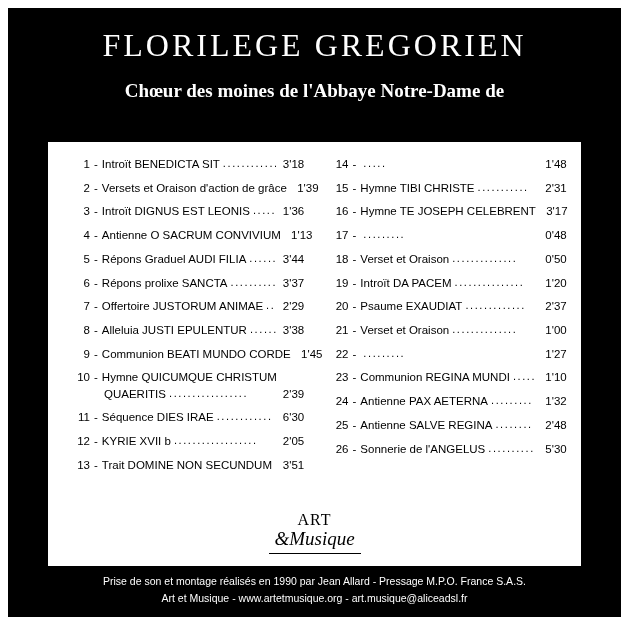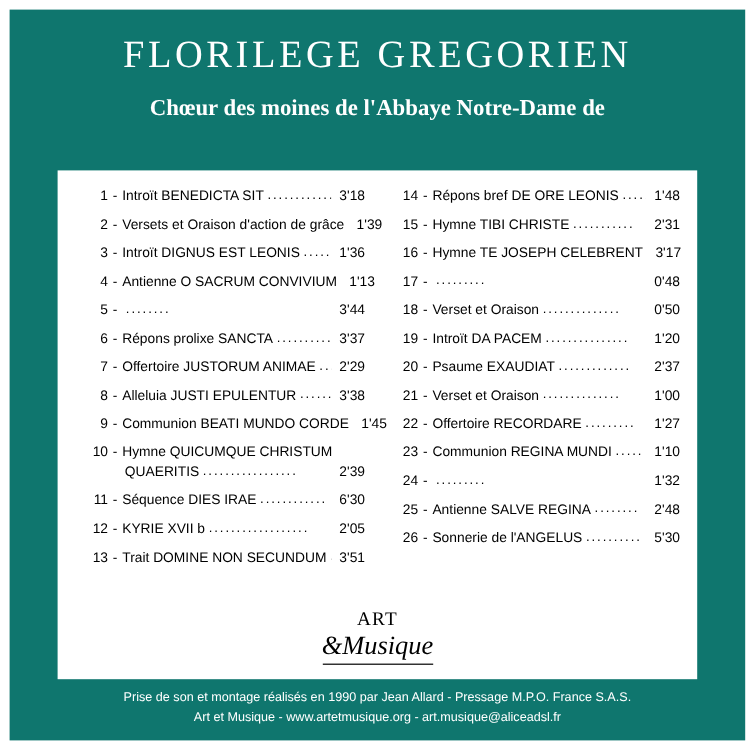--- a/index.html
+++ b/index.html
@@ -12,21 +12,21 @@
     background: #ffffff;
     font-family: "Liberation Sans", sans-serif;
     overflow: hidden;
   }
   .sleeve {
     position: absolute;
     left: 8px;
     top: 8px;
     width: 613px;
     height: 609px;
-    background: #0f766e;
+    background: #000000;
     box-sizing: border-box;
   }
   
   .header {
     text-align: center;
     color: #ffffff;
     padding-top: 20px;
   }
   .main-title {
     font-family: "Liberation Serif", serif;
@@ -138,21 +138,21 @@
   .logo-art {
     font-family: "Liberation Serif", serif;
     font-size: 16px;
     letter-spacing: 1px;
     display: block;
     line-height: 1;
   }
   .logo-amp {
     font-family: "Liberation Serif", serif;
     font-style: italic;
-    font-size: 22px;
+    font-size: 19px;
     display: block;
     line-height: 1.1;
     margin-top: 1px;
   }
   .logo-rule {
     width: 92px;
     height: 1px;
     background: #000;
     margin: 3px auto 0 auto;
   }
@@ -211,20 +211,21 @@
           <span class="tnum">4</span>
           <span class="tdash">-</span>
           <span class="ttitle">Antienne O SACRUM CONVIVIUM</span>
           <span class="tdots">...</span>
           <span class="ttime">1'13</span>
         </div>
 
         <div class="track">
           <span class="tnum">5</span>
           <span class="tdash">-</span>
+          <span class="ttitle">Répons Graduel AUDI FILIA</span>
           <span class="tdots">........</span>
           <span class="ttime">3'44</span>
         </div>
 
         <div class="track">
           <span class="tnum">6</span>
           <span class="tdash">-</span>
           <span class="ttitle">Répons prolixe SANCTA</span>
           <span class="tdots">..........</span>
           <span class="ttime">3'37</span>
@@ -292,21 +293,20 @@
           <span class="ttime">3'51</span>
         </div>
 
       </div>
 
       <div class="col right">
 
         <div class="track">
           <span class="tnum">14</span>
           <span class="tdash">-</span>
-          <span class="ttitle">Répons bref DE ORE LEONIS</span>
           <span class="tdots">.....</span>
           <span class="ttime">1'48</span>
         </div>
 
         <div class="track">
           <span class="tnum">15</span>
           <span class="tdash">-</span>
           <span class="ttitle">Hymne TIBI CHRISTE</span>
           <span class="tdots">...........</span>
           <span class="ttime">2'31</span>
@@ -355,36 +355,36 @@
           <span class="tnum">21</span>
           <span class="tdash">-</span>
           <span class="ttitle">Verset et Oraison</span>
           <span class="tdots">..............</span>
           <span class="ttime">1'00</span>
         </div>
 
         <div class="track">
           <span class="tnum">22</span>
           <span class="tdash">-</span>
-          <span class="ttitle">Offertoire RECORDARE</span>
           <span class="tdots">.........</span>
           <span class="ttime">1'27</span>
         </div>
 
         <div class="track">
           <span class="tnum">23</span>
           <span class="tdash">-</span>
           <span class="ttitle">Communion REGINA MUNDI</span>
           <span class="tdots">.....</span>
           <span class="ttime">1'10</span>
         </div>
 
         <div class="track">
           <span class="tnum">24</span>
           <span class="tdash">-</span>
+          <span class="ttitle">Antienne PAX AETERNA</span>
           <span class="tdots">.........</span>
           <span class="ttime">1'32</span>
         </div>
 
         <div class="track">
           <span class="tnum">25</span>
           <span class="tdash">-</span>
           <span class="ttitle">Antienne SALVE REGINA</span>
           <span class="tdots">........</span>
           <span class="ttime">2'48</span>

